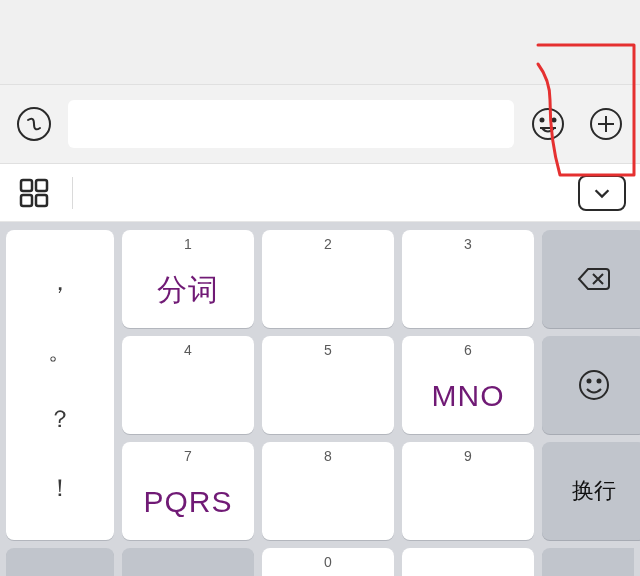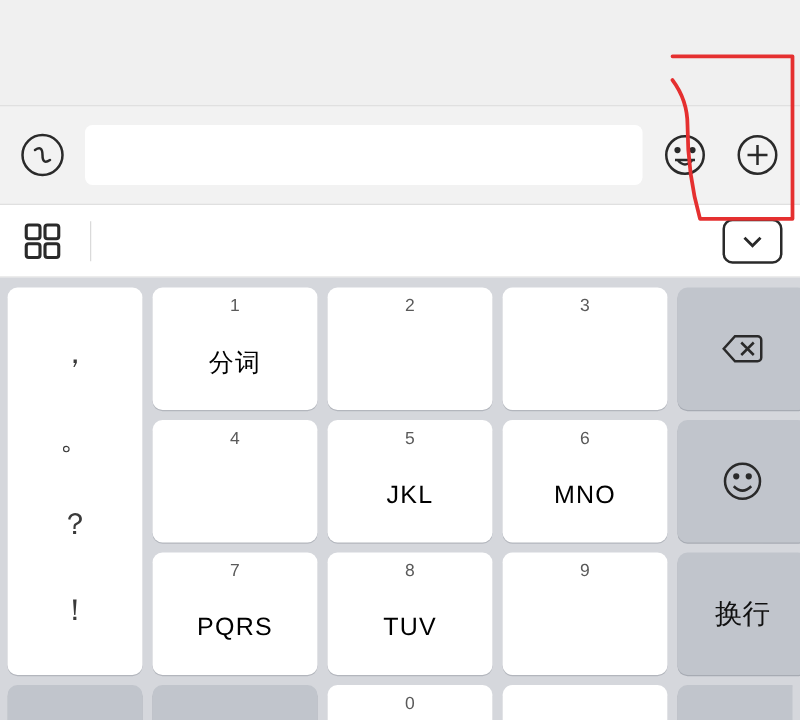--- a/index.html
+++ b/index.html
@@ -11,21 +11,21 @@
   .iconbtn svg { width:40px; height:40px; }
   .toolbar { height: 58px; background:#FFFFFF; display:flex; align-items:center; padding: 0 14px; gap: 14px; border-bottom: 1px solid #E6E6E6; }
   .toolbar .divider { width:1px; height:32px; background:#DADADA; margin-left:4px;}
   .toolbar .spacer { flex:1; }
   .collapse { width:48px; height:36px; border:2px solid #2A2A2A; border-radius:8px; display:flex; align-items:center; justify-content:center; }
   .collapse svg { width:22px; height:22px; }
   .keyboard { background:#D5D7DC; padding: 8px 6px 0 6px; height: 354px; }
   .kbgrid { display:grid; grid-template-columns: 108px 132px 132px 132px 104px; grid-template-rows: 98px 98px 98px; gap: 8px; }
   .key { background:#FFFFFF; border-radius:8px; box-shadow: 0 1px 0 #B3B6BD; display:flex; flex-direction:column; align-items:center; justify-content:center; position:relative; }
   .key .num { position:absolute; top:6px; font-size:14px; color:#5A5A5A; }
-  .key .main { font-size:20px; color:#000000; letter-spacing:1px; font-weight:400; margin-top:22px;}
+  .key .main { font-size:30px; color:#701a75; letter-spacing:1px; font-weight:400; margin-top:22px;}
   .punct-col { background:#FFFFFF; border-radius:8px; box-shadow: 0 1px 0 #B3B6BD; grid-row: span 3; display:flex; flex-direction:column; align-items:center; justify-content:space-around; padding: 18px 0; }
   .punct-col span { font-size:24px; color:#3A3A3A; font-family: "PingFang SC", sans-serif; }
   .sidekey { background:#C1C5CC; border-radius:8px; box-shadow: 0 1px 0 #A7ABB3; display:flex; align-items:center; justify-content:center; color:#2A2A2A; }
   .sidekey svg { width:40px; height:40px; }
   .sidekey.enter { font-size:22px; color:#111; flex-direction:column;}
   .bottom-row { display:grid; grid-template-columns: 108px 132px 132px 132px 104px; gap:8px; margin-top:8px; height:40px; overflow:hidden;}
   .bottom-row .key, .bottom-row .sidekey { height:98px; }
   .annot { position:absolute; pointer-events:none; }
 </style>
 </head>
@@ -99,42 +99,40 @@
         <path d="M14 10 h18 a3 3 0 0 1 3 3 v14 a3 3 0 0 1 -3 3 h-18 l-9 -10 z"></path>
         <path d="M19 15 l10 10 M29 15 l-10 10"></path>
       </svg>
     </div>
 
     <div class="key">
         <span class="num">4</span>
       </div>
     <div class="key">
         <span class="num">5</span>
-        <span class="main">JKL</span>
       </div>
     <div class="key">
         <span class="num">6</span>
         <span class="main">MNO</span>
       </div>
     <div class="sidekey">
       <svg viewBox="0 0 40 40" fill="none" stroke="#2A2A2A" stroke-width="2">
         <circle cx="20" cy="20" r="14"></circle>
         <circle cx="15" cy="16" r="1.5" fill="#2A2A2A"></circle>
         <circle cx="25" cy="16" r="1.5" fill="#2A2A2A"></circle>
         <path d="M13 24 q7 7 14 0"></path>
       </svg>
     </div>
 
     <div class="key">
         <span class="num">7</span>
         <span class="main">PQRS</span>
       </div>
     <div class="key">
         <span class="num">8</span>
-        <span class="main">TUV</span>
       </div>
     <div class="key">
         <span class="num">9</span>
       </div>
     <div class="sidekey enter">
         <span>换行</span>
       </div>
   </div>
 
   <div class="bottom-row">

